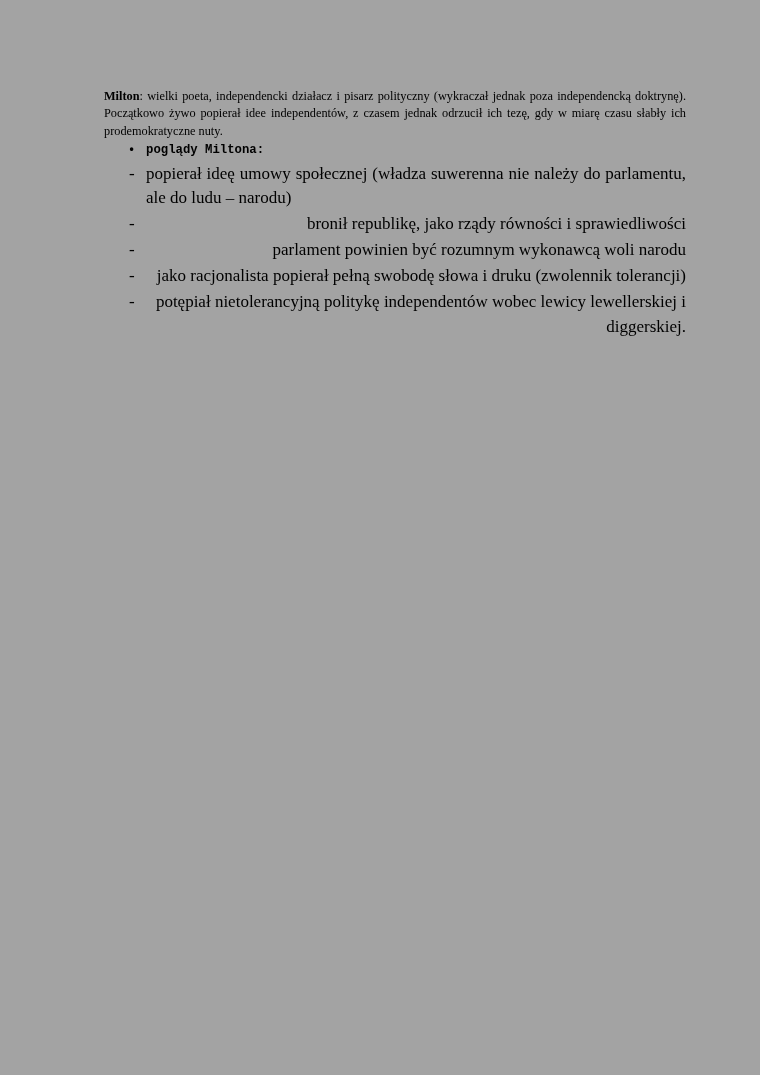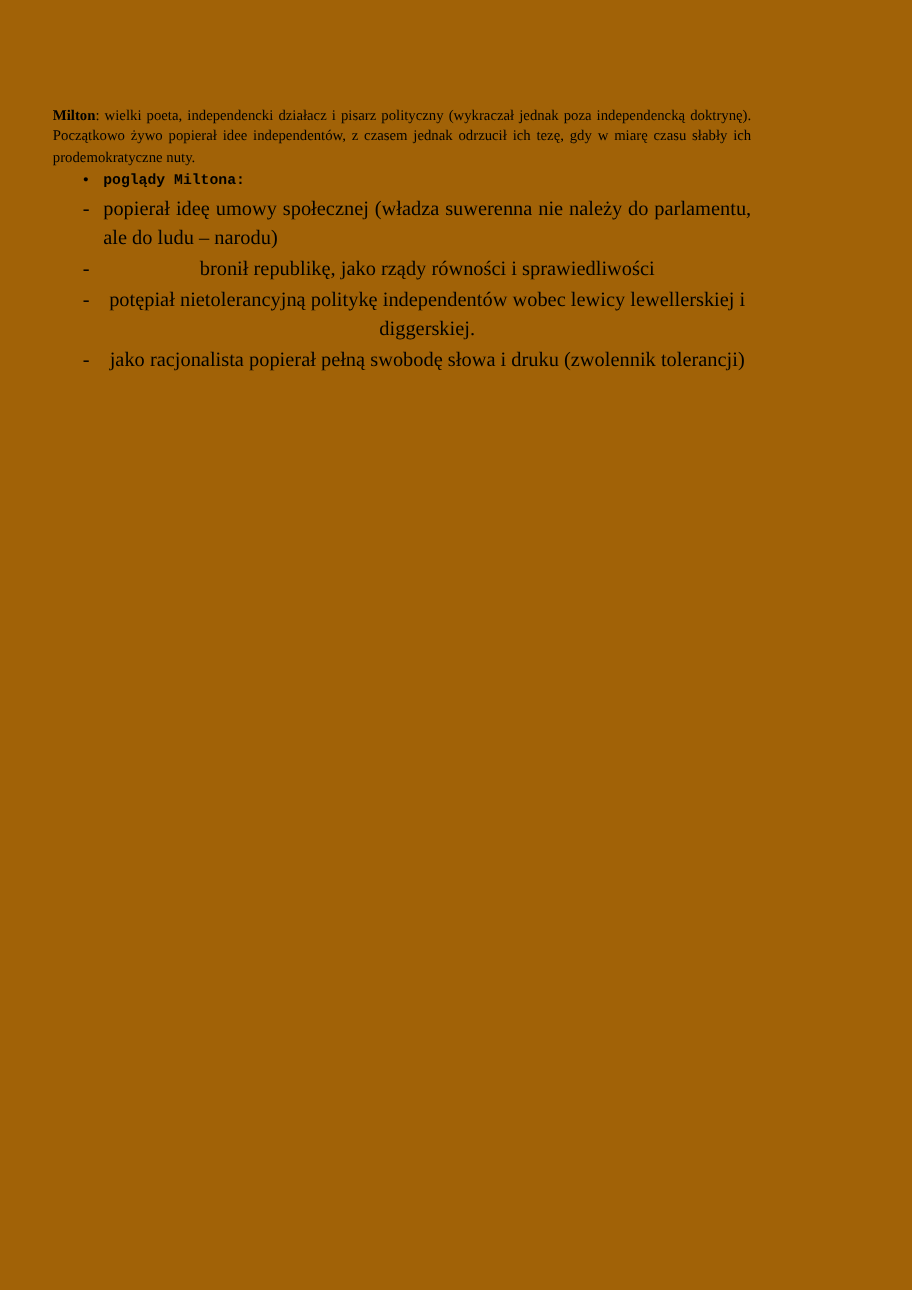--- a/index.html
+++ b/index.html
@@ -10,23 +10,23 @@
   body {
     width: 760px;
     height: 1075px;
     font-family: "Liberation Serif", "DejaVu Serif", serif;
     color: #000000;
   }
   .page {
     position: relative;
     width: 760px;
     height: 1075px;
-    background: #a16207;
+    background: #a3a3a3;
     box-sizing: border-box;
-    padding: 88px 88px 60px 44px;
+    padding: 88px 88px 60px 104px;
   }
   .content {
     width: 582px;
   }
   .intro {
     font-size: 12.3px;
     line-height: 1.42;
     text-align: justify;
     margin: 0 0 2px 0;
   }
@@ -70,36 +70,37 @@
   li.dash-item::before {
     content: "-";
     position: absolute;
     left: 25px;
     top: 0;
   }
   li.dash-item.justified {
     text-align: justify;
   }
   li.dash-item.left {
-    text-align: center;
+    text-align: right;
   }
 </style>
 </head>
 <body>
 
 <div class="page">
   <div class="content">
 
     <p class="intro"><span class="lead">Milton</span><span>: wielki poeta, independencki działacz i pisarz polityczny (wykraczał jednak poza independencką doktrynę). Początkowo żywo popierał idee independentów, z czasem jednak odrzucił ich tezę, gdy w miarę czasu słabły ich prodemokratyczne nuty.</span></p>
 
     <ul class="bullets">
       <li class="bullet-item">poglądy Miltona:</li>
     </ul>
 
     <ul class="dashes">
       <li class="dash-item justified">popierał ideę umowy społecznej (władza suwerenna nie należy do parlamentu, ale do ludu – narodu)</li>
       <li class="dash-item left">bronił republikę, jako rządy równości i sprawiedliwości</li>
+      <li class="dash-item left">parlament powinien być rozumnym wykonawcą woli narodu</li>
+      <li class="dash-item left">jako racjonalista popierał pełną swobodę słowa i druku (zwolennik tolerancji)</li>
       <li class="dash-item left">potępiał nietolerancyjną politykę independentów wobec lewicy lewellerskiej i diggerskiej.</li>
-      <li class="dash-item left">jako racjonalista popierał pełną swobodę słowa i druku (zwolennik tolerancji)</li>
     </ul>
 
   </div>
 </div>
 
 </body></html>

